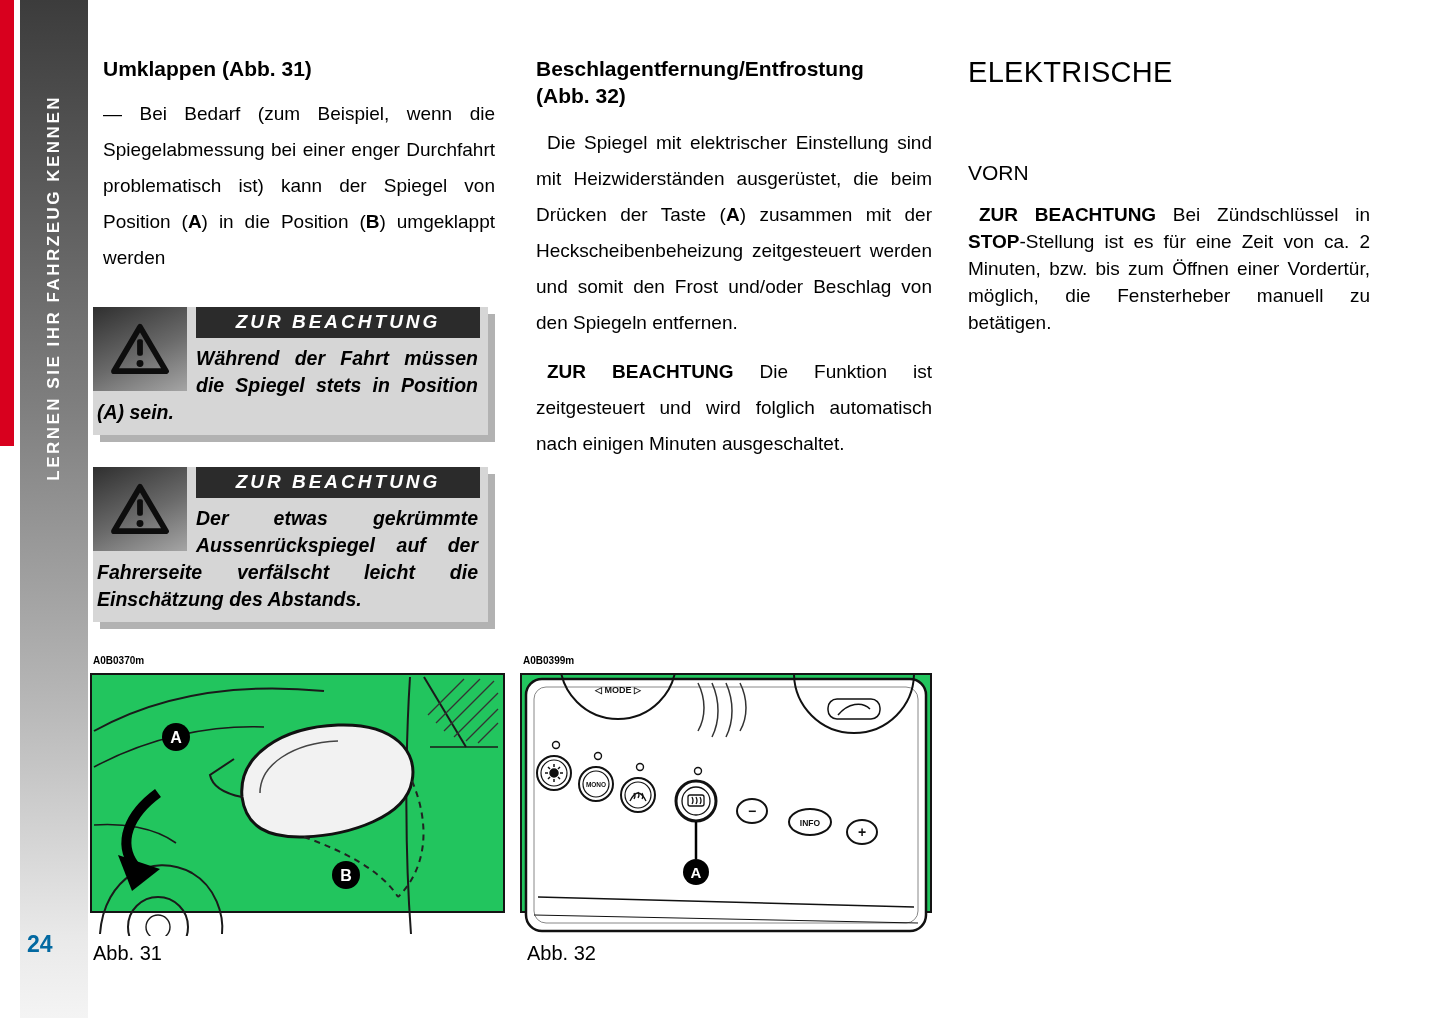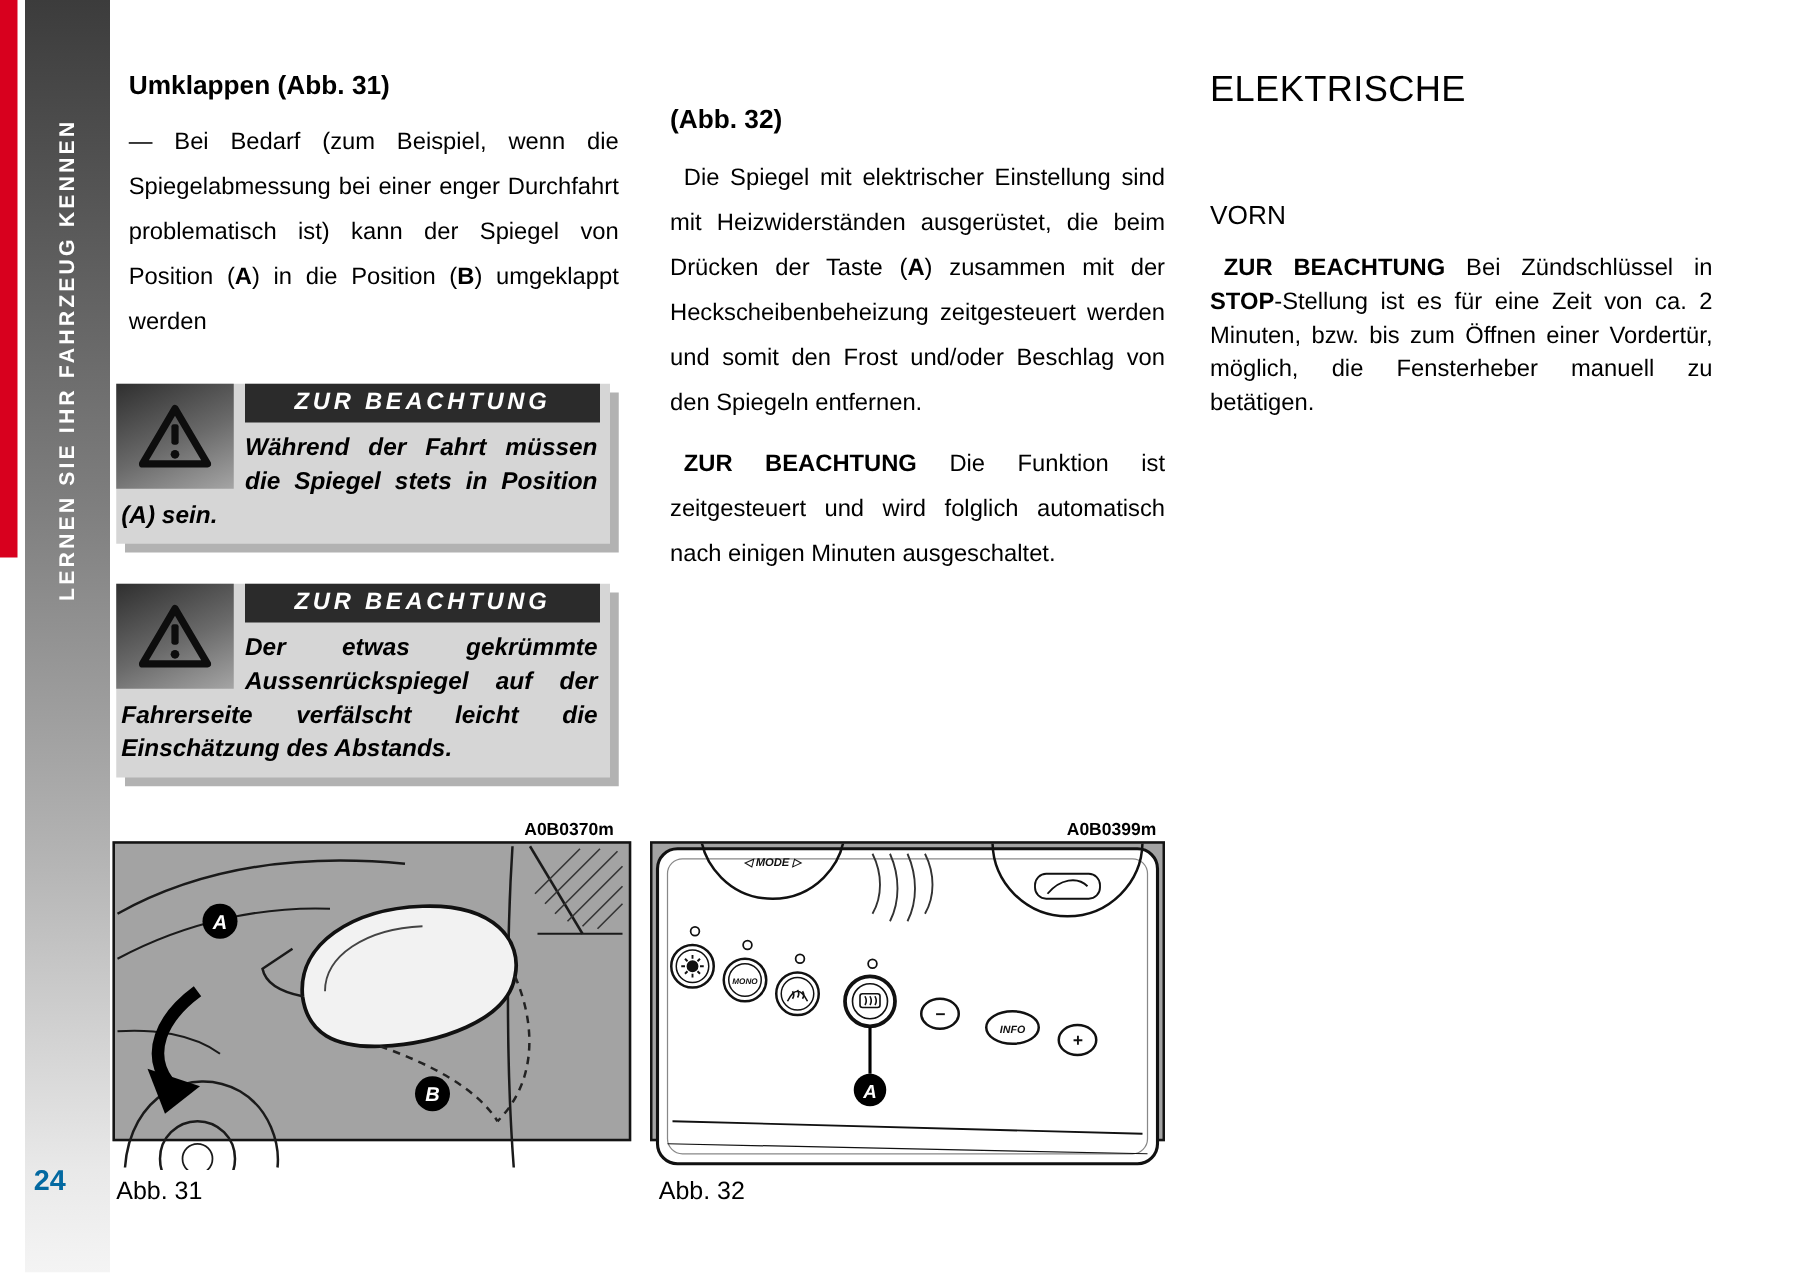--- a/index.html
+++ b/index.html
@@ -41,25 +41,25 @@
   .warnbox2{top:467px;}
   .warn-icon{float:left;width:94px;height:84px;margin-right:9px;
     background:linear-gradient(155deg,#2f2f2f 0%,#6a6a6a 55%,#a5a5a5 100%);
     display:flex;align-items:center;justify-content:center;}
   .warn-head{overflow:hidden;background:#2b2b2b;color:#fff;font-style:italic;font-weight:bold;
     font-size:19px;letter-spacing:3px;text-align:center;padding:4px 0 5px 0;margin-bottom:5px;}
   .warn-body{font-weight:bold;font-style:italic;font-size:19.5px;line-height:27px;
     text-align:justify;padding:2px 2px 0 4px;}
 
   
-  .figcode{position:absolute;font-size:14px;font-weight:bold;text-align:right;}
+  .figcode{position:absolute;font-size:10px;font-weight:bold;}
   .figcode1{left:93px;top:655px;width:398px;}
   .figcode2{left:523px;top:655px;width:402px;}
   .figframe{position:absolute;top:673px;height:240px;border:2px solid #141414;
-    box-sizing:border-box;background:#a3a3a3;font-style:italic;}
+    box-sizing:border-box;background:#22c55e;}
   .figframe1{left:90px;width:415px;}
   .figframe2{left:520px;width:412px;}
   .figcap{position:absolute;top:942px;font-size:20px;}
   .figcap1{left:93px;}
   .figcap2{left:527px;text-align:right;}
   svg{display:block;}
 </style>
 </head>
 <body>
 
@@ -95,21 +95,21 @@
       <rect x="27" y="17" width="6" height="17" rx="2" fill="#0d0d0d"></rect>
       <circle cx="30" cy="42" r="3.6" fill="#0d0d0d"></circle>
     </svg>
   </div>
   <div class="warn-head">ZUR BEACHTUNG</div>
   <div class="warn-body">Der etwas gekrümmte Aussenrückspiegel auf der Fahrerseite verfälscht leicht die Einschätzung des Abstands.</div>
 </div>
 
 <div class="col col2">
   <h2 class="sec-head" style="margin-bottom:16px;">
-    <br>
+    <span>Beschlagentfernung/Entfrostung</span><br>
     <span>(Abb. 32)</span>
   </h2>
   <p class="para indent"><span>Die Spiegel mit elektrischer Einstellung sind mit Heizwiderständen ausgerüstet, die beim Drücken der Taste (</span><span class="b">A</span><span>) zusammen mit der Heckscheibenbeheizung zeitgesteuert werden und somit den Frost und/oder Beschlag von den Spiegeln entfernen.</span></p>
   <p class="para indent"><span class="b">ZUR BEACHTUNG</span><span> Die Funktion ist zeitgesteuert und wird folglich automatisch nach einigen Minuten ausgeschaltet.</span></p>
 </div>
 
 <div class="col col3">
   <h1 class="big-head">
     <span>ELEKTRISCHE</span><br>
   </h1>

